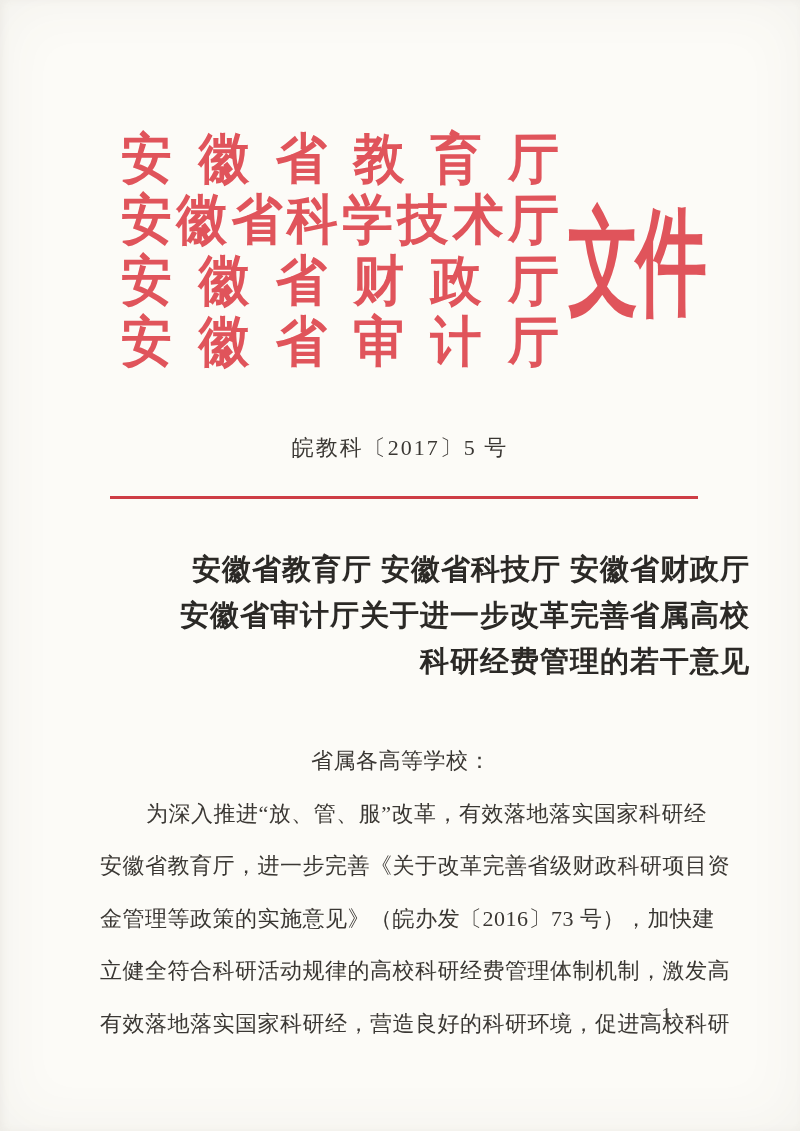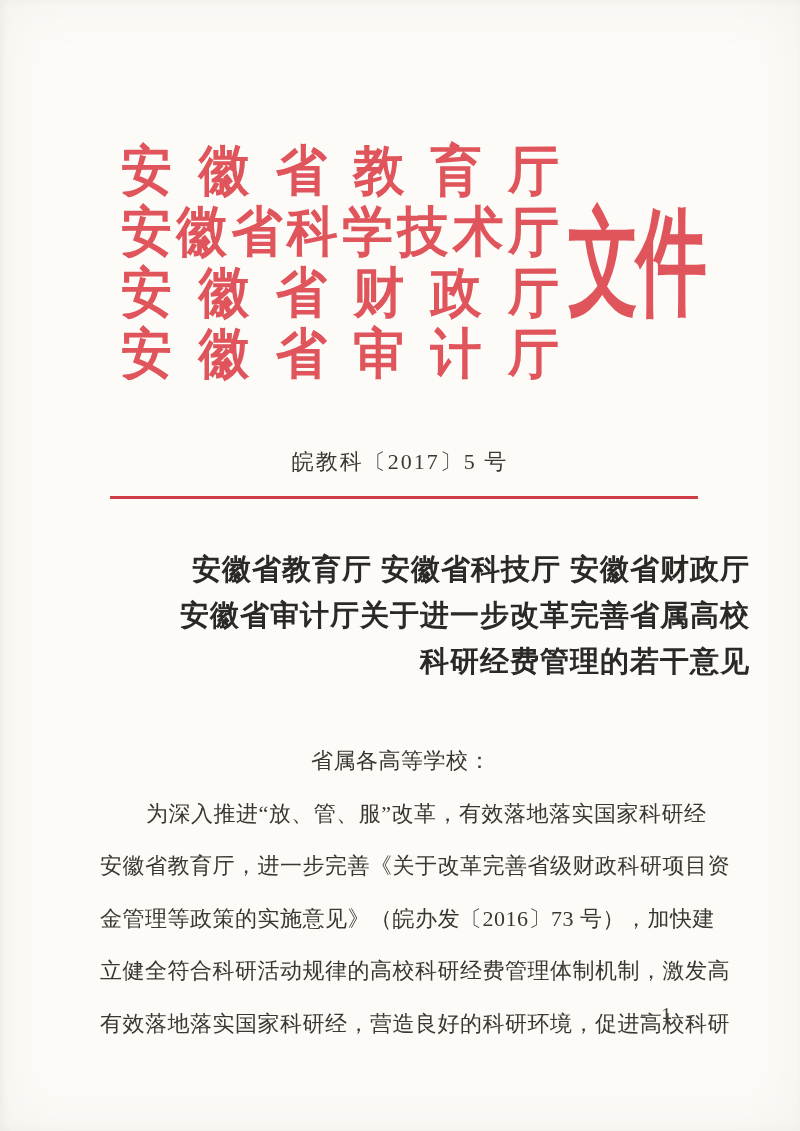--- a/index.html
+++ b/index.html
@@ -20,21 +20,21 @@
 
   
   .letterhead {
     position: absolute;
     top: 127px;
     left: 121px;
     width: 585px;
   }
   .agencies {
     position: absolute;
-    top: 12px;
+    top: 0;
     left: 0;
     width: 438px;
   }
   .agency-line {
     width: 438px;
     height: 61px;
     line-height: 61px;
     font-size: 51px;
     font-weight: bold;
     color: var(--red, #e0545b);
@@ -65,21 +65,20 @@
   .doc-number {
     position: absolute;
     top: 433px;
     left: 0;
     width: 800px;
     text-align: center;
     font-size: 22px;
     letter-spacing: 2px;
     color: #3a3733;
     font-family: "Liberation Serif", "DejaVu Serif", serif;
-    margin-top: 14px;
   }
 
   
   .red-rule {
     position: absolute;
     top: 496px;
     left: 110px;
     width: 588px;
     height: 3px;
     background: var(--rule_red, #ce3d45);

